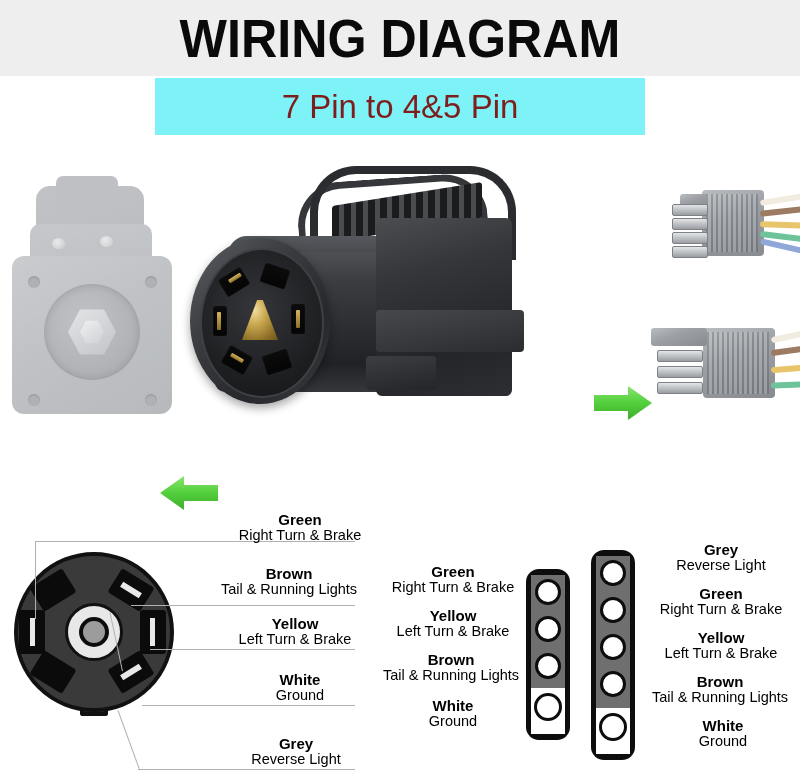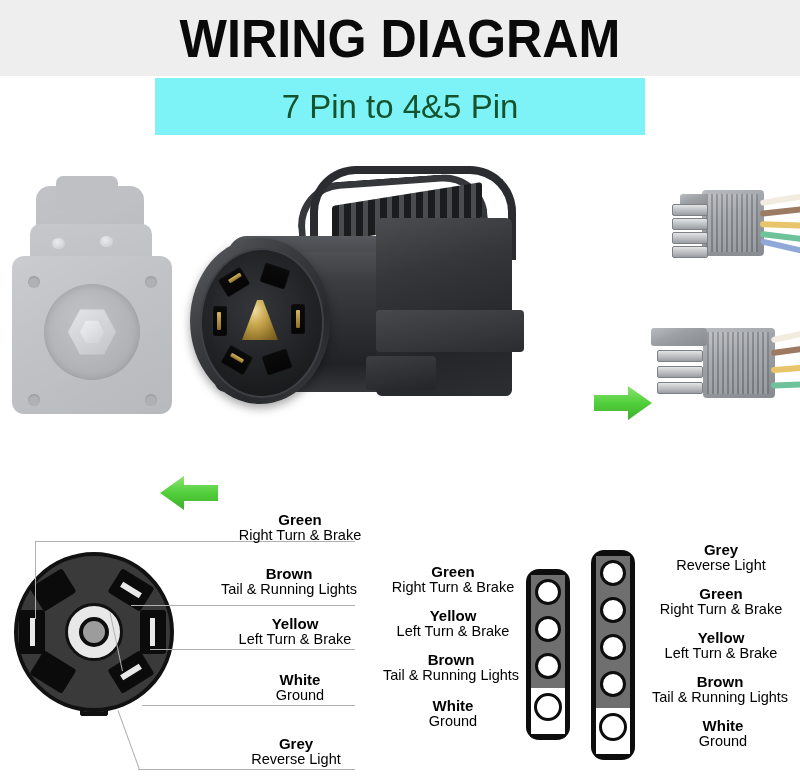--- a/index.html
+++ b/index.html
@@ -25,21 +25,21 @@
     transform:scaleX(0.93);transform-origin:center center;
     white-space:nowrap;
   }
   .subtitle-bar{
     position:absolute;left:155px;top:78px;width:490px;height:57px;
     background:#7DF3F7;
   }
   .subtitle-text{
     position:absolute;left:155px;top:78px;width:490px;height:57px;
     display:flex;align-items:center;justify-content:center;
-    font-size:33px;font-weight:normal;color:#14532d;
+    font-size:33px;font-weight:normal;color:#7f1d1d;
     white-space:nowrap;
     border-radius:8px;
   }
 
   
   .photo-area{position:absolute;left:0;top:140px;width:800px;height:350px;background:#fff;}
 
   
   .ghost-socket{
     position:absolute;left:8px;top:38px;width:168px;height:245px;

